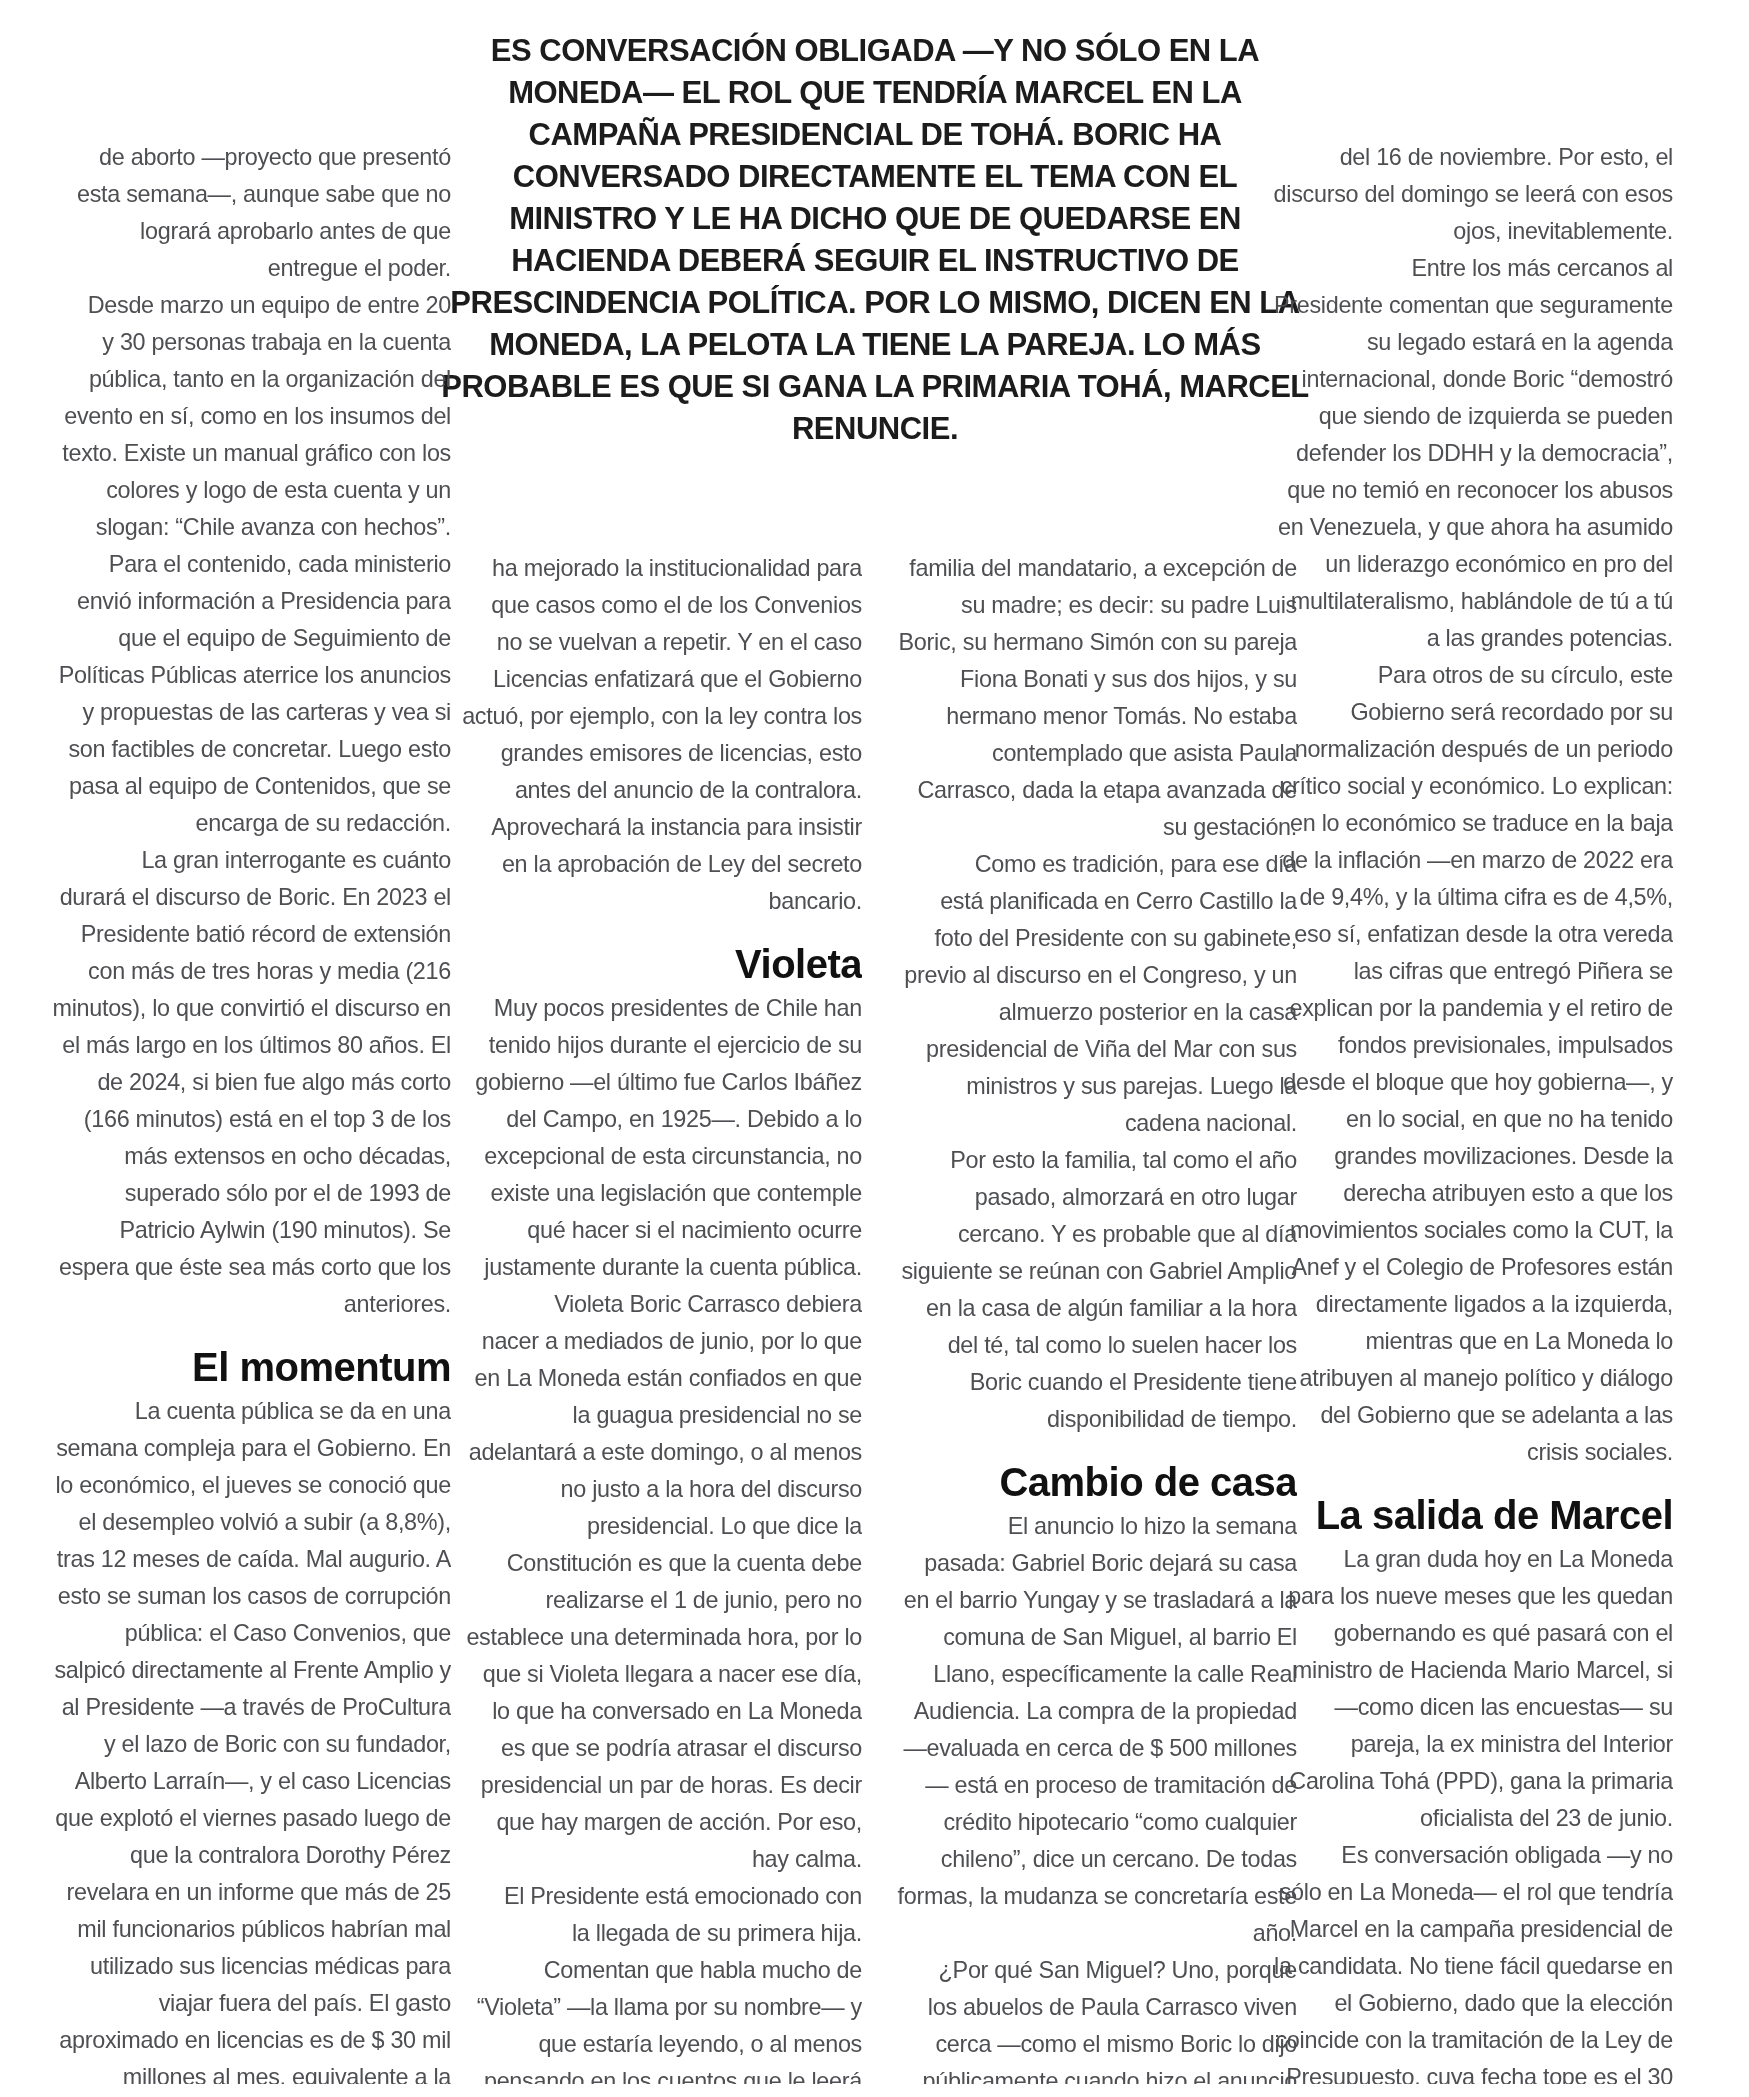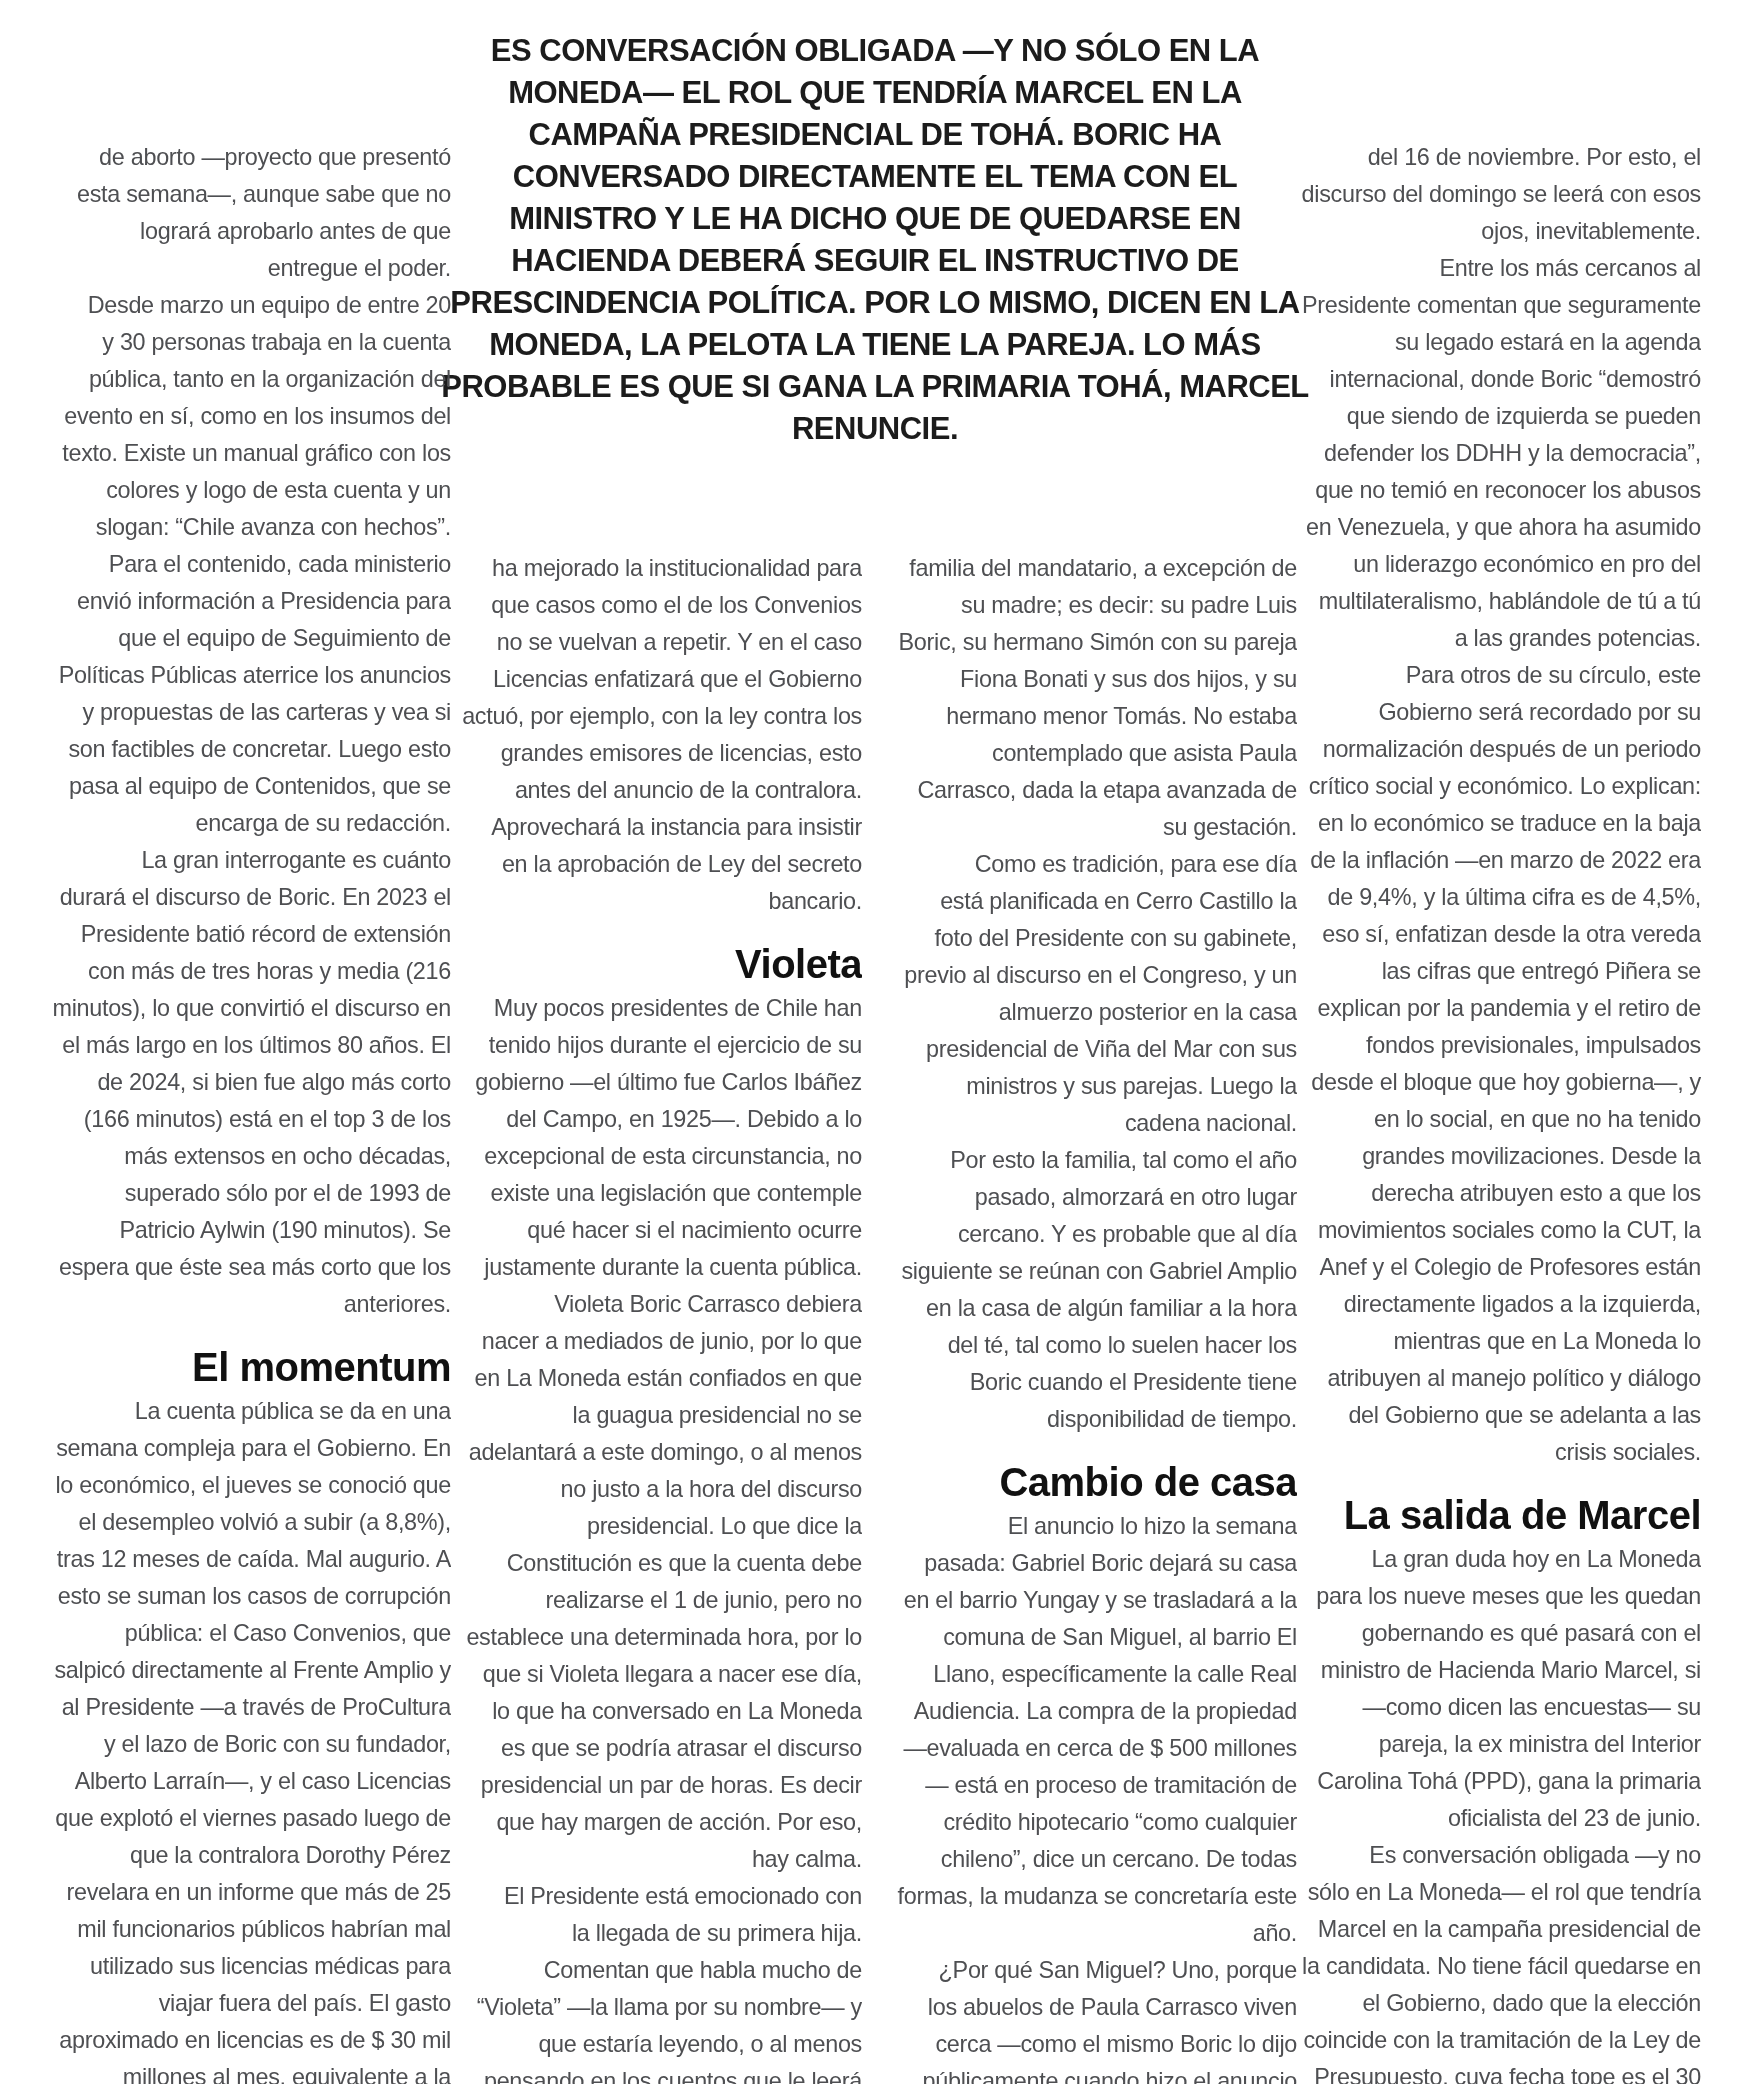--- a/index.html
+++ b/index.html
@@ -32,21 +32,21 @@
     overflow: hidden;
     color: #4e4f52;
     font-size: 23.4px;
     line-height: 37px;
     letter-spacing: -0.3px;
     text-align: right;
   }
   .col-1 { left: 51px;   top: 139px;  width: 400px; height: 1945px; }
   .col-2 { left: 462px;  top: 550px; width: 400px; height: 1534px; }
   .col-3 { left: 890px; top: 550px; width: 400px; height: 1534px; margin-left: 7px; }
-  .col-4 { left: 1300px; top: 139px;  width: 401px; height: 1945px; }
+  .col-4 { left: 1272px; top: 139px;  width: 401px; height: 1945px; }
   .para {
     margin: 0;
     text-indent: 30px;
   }
   .para.noindent { text-indent: 0; }
   .heading {
     margin: 26px 0 8.3px 0;
     font-size: 40px;
     line-height: 36px;
     font-weight: 800;

